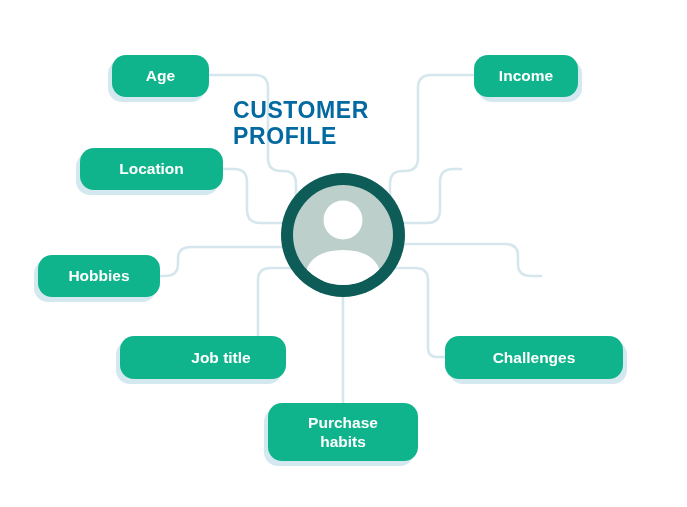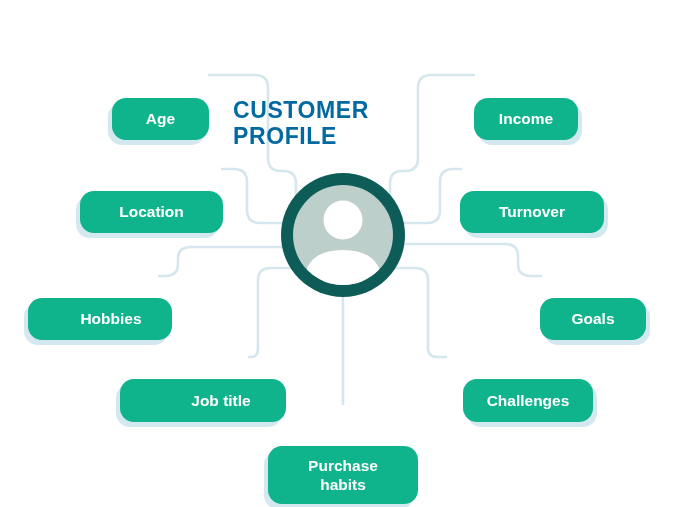--- a/index.html
+++ b/index.html
@@ -21,32 +21,31 @@
   }
   .node{
     position:absolute;
     background:#10b48c;
     color:#ffffff;
     border-radius:14px;
     display:flex;align-items:center;justify-content:center;
     font-size:15.5px;font-weight:bold;
     text-align:center;
     line-height:1.25;
-    margin-top:43px;
   }
   .sh-l{box-shadow:-4px 5px 0 rgba(197,224,233,.75);}
   .sh-r{box-shadow:4px 5px 0 rgba(197,224,233,.75);}
   #node-age{left:112px;top:55px;width:97px;height:42px;}
   #node-income{left:474px;top:55px;width:104px;height:42px;}
   #node-location{left:80px;top:148px;width:143px;height:42px;}
   #node-turnover{left:460px;top:148px;width:144px;height:42px;}
-  #node-hobbies{left:28px;top:255px;width:122px;height:42px;padding-left:22px;}
+  #node-hobbies{left:38px;top:255px;width:122px;height:42px;}
   #node-goals{left:540px;top:255px;width:106px;height:42px;}
   #node-job-title{left:120px;top:336px;width:130px;height:43px;padding-left:36px;}
-  #node-challenges{left:463px;top:336px;width:130px;height:43px;}
+  #node-challenges{left:445px;top:336px;width:178px;height:43px;}
   #node-purchase{left:268px;top:403px;width:150px;height:58px;align-items:center;}
   #node-purchase .lbl{width:92px;}
 </style>
 </head>
 <body>
 
 <div class="canvas">
 
   <svg class="wires" width="687" height="507" viewBox="0 0 687 507">
     <g fill="none" stroke="#d5e7ed" stroke-width="2.6" stroke-linecap="round">
@@ -79,28 +78,22 @@
 
   <div class="node sh-l" id="node-age">
     <span class="lbl">Age</span>
   </div>
   <div class="node sh-r" id="node-income">
     <span class="lbl">Income</span>
   </div>
   <div class="node sh-l" id="node-location">
     <span class="lbl">Location</span>
   </div>
-  <div class="node sh-r" id="node-turnover">
-    <span class="lbl">Turnover</span>
-  </div>
   <div class="node sh-l" id="node-hobbies">
     <span class="lbl">Hobbies</span>
-  </div>
-  <div class="node sh-r" id="node-goals">
-    <span class="lbl">Goals</span>
   </div>
   <div class="node sh-l" id="node-job-title">
     <span class="lbl">Job title</span>
   </div>
   <div class="node sh-r" id="node-challenges">
     <span class="lbl">Challenges</span>
   </div>
   <div class="node sh-l" id="node-purchase">
     <span class="lbl">Purchase habits</span>
   </div>

